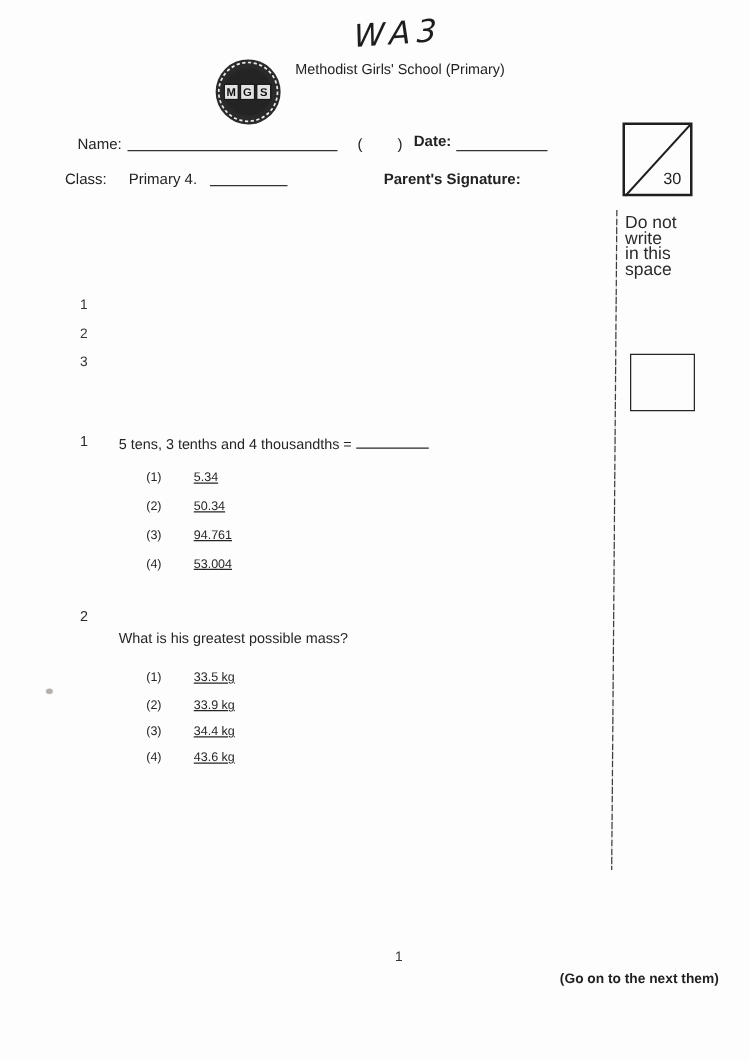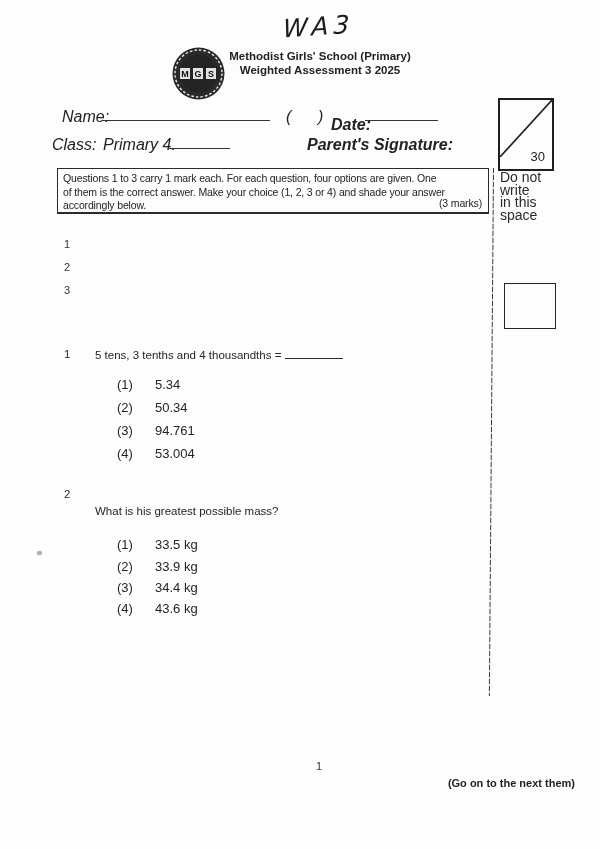--- a/index.html
+++ b/index.html
@@ -25,34 +25,34 @@
     transform: rotate(-4deg) skewX(-6deg);
   }
 
   
   .logo { left: 171px; top: 46px; width: 55px; height: 55px; }
 
   
   .header-block {
     left: 160px; top: 50px; width: 320px;
     text-align: center;
-    font-weight: bold;
+    font-weight: normal;
     font-size: 11.5px;
     line-height: 13.5px;
     color: #222;
   }
 
   
-  .lbl { font-size: 16px; color: #222; font-style: italic; }
+  .lbl { font-size: 12px; color: #222; }
   .bold { font-weight: bold; }
   .blankline { border-bottom: 1.2px solid #333; height: 13px; display: inline-block; }
 
   
   .score-box {
-    left: 498px; top: 98px; width: 56px; height: 73px;
+    left: 498px; top: 98px; width: 56px; height: 59px;
     border: 2px solid #1f1f1f;
   }
   .score-box svg { position: absolute; left: 0; top: 0; }
   .score-val {
     position: absolute; right: 7px; bottom: 5px;
     font-size: 13px; color: #222;
   }
 
   
   .instructions {
@@ -85,21 +85,21 @@
     border: 1.8px solid #262626;
   }
 
   
   .agrid-num { left: 64px; font-size: 11px; color: #333; }
 
   
   .qnum { left: 64px; font-size: 11.5px; color: #2a2a2a; }
   .qtext { left: 95px; font-size: 11.5px; color: #252525; white-space: nowrap; }
   .answer-blank { display: inline-block; width: 58px; border-bottom: 1.2px solid #2a2a2a; height: 11px; margin-left: 4px; vertical-align: baseline; }
-  .opt { left: 117px; font-size: 13px; color: #252525; white-space: nowrap; }
+  .opt { left: 117px; font-size: 10px; color: #252525; white-space: nowrap; text-decoration: underline; }
   .opt-label { display: inline-block; width: 38px; }
 
   
   .page-num { left: 316px; top: 760px; font-size: 11px; color: #333; }
   .continue-note {
     left: 430px; top: 777px; width: 145px;
     text-align: right; font-weight: bold; font-size: 11px; color: #1f1f1f;
   }
 
   .speck {
@@ -124,48 +124,41 @@
       <rect x="21.5" y="21.5" width="11" height="12" fill="#e2e2e2" stroke="#0d0d0d" stroke-width="0.8"></rect>
       <rect x="34.5" y="21.5" width="11" height="12" fill="#e2e2e2" stroke="#0d0d0d" stroke-width="0.8"></rect>
       <text x="14" y="31" font-size="9" font-weight="bold" text-anchor="middle" fill="#111">M</text>
       <text x="27" y="31" font-size="9" font-weight="bold" text-anchor="middle" fill="#111">G</text>
       <text x="40" y="31" font-size="9" font-weight="bold" text-anchor="middle" fill="#111">S</text>
     </svg>
   </div>
 
   <div class="abs header-block">
     <div>Methodist Girls' School (Primary)</div>
-    <div>Weighted Assessment 3 2025</div>
   </div>
 
   <span class="abs lbl" style="left:62px; top:108px">Name:</span>
   <span class="abs blankline" style="left:102px; top:108px; width:168px"></span>
   <span class="abs lbl" style="left:286px; top:108px">(</span>
   <span class="abs lbl" style="left:318px; top:108px">)</span>
-  <span class="abs lbl bold" style="left:331px; top:116px">Date:</span>
+  <span class="abs lbl bold" style="left:331px; top:106px">Date:</span>
   <span class="abs blankline" style="left:365px; top:108px; width:73px"></span>
 
   <span class="abs lbl" style="left:52px; top:136px">Class:</span>
   <span class="abs lbl" style="left:103px; top:136px">Primary 4.</span>
   <span class="abs blankline" style="left:168px; top:136px; width:62px"></span>
   <span class="abs lbl bold" style="left:307px; top:136px">Parent's Signature:</span>
 
   <div class="abs score-box">
     <svg width="52" height="57" viewBox="0 0 52 57">
       <line x1="0" y1="57" x2="52" y2="0" stroke="#1f1f1f" stroke-width="1.6"></line>
     </svg>
     <span class="score-val">30</span>
   </div>
 
-  <div class="abs instructions">
-    <div>Questions 1 to 3 carry 1 mark each.  For each question, four options are given. One</div>
-    <div>of them is the correct answer. Make your choice (1, 2, 3 or 4) and shade your answer</div>
-    <div>accordingly below.</div>
-    <span class="marks-note">(3 marks)</span>
-  </div>
 
   <div class="abs v-sep"></div>
   <div class="abs do-not-write">
     <div>Do not write</div>
     <div>in this space</div>
   </div>
   <div class="abs marking-box"></div>
 
   <div class="abs agrid-num" style="top:238px">1</div>
   <div class="abs agrid-num" style="top:261px">2</div>

